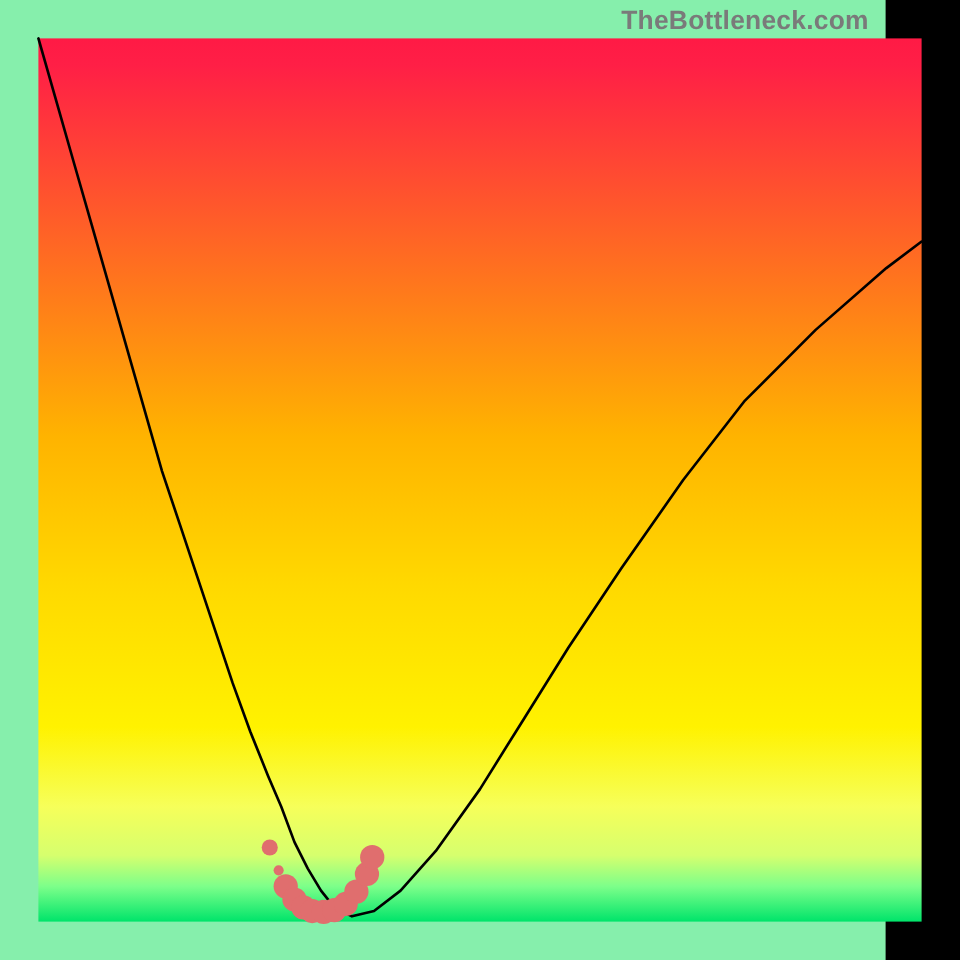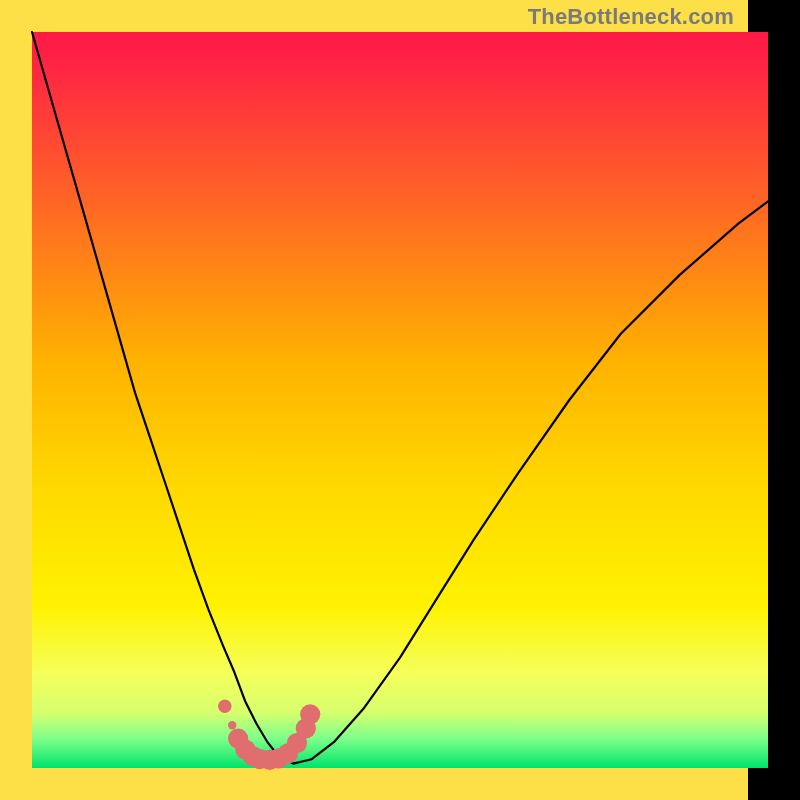--- a/index.html
+++ b/index.html
@@ -8,22 +8,21 @@
     width: 800px;
     height: 800px;
     background: #000;
     overflow: hidden;
     font-family: Arial, Helvetica, sans-serif;
   }
   .frame {
     position: absolute;
     left: 0; top: 0;
     width: 738px; height: 800px;
-    background: #fde047;
-    padding-left: 10px;
+    background: #86efac;
   }
   .watermark {
     position: absolute;
     top: 4px;
     right: 14px;
     color: #7a7a7a;
     font-size: 22px;
     font-weight: 600;
     letter-spacing: 0.2px;
     z-index: 10;

